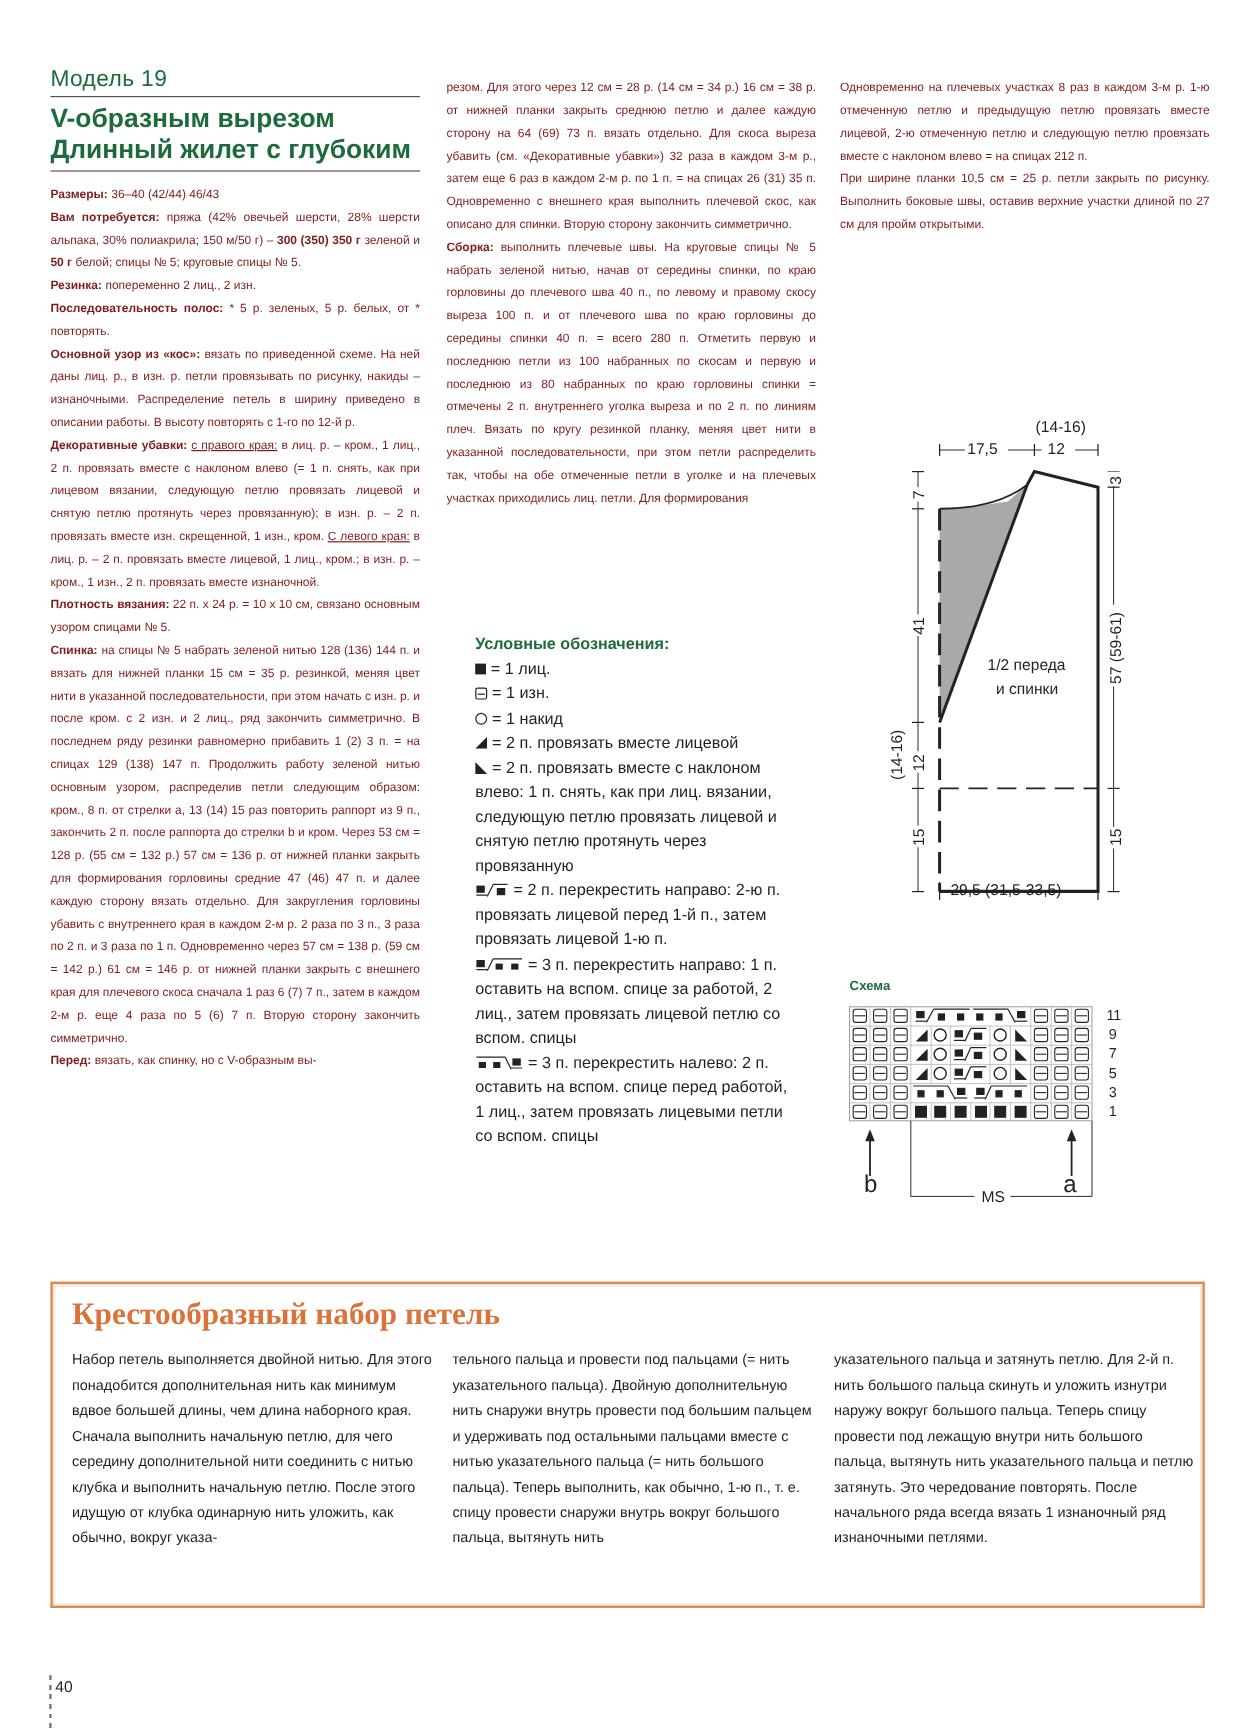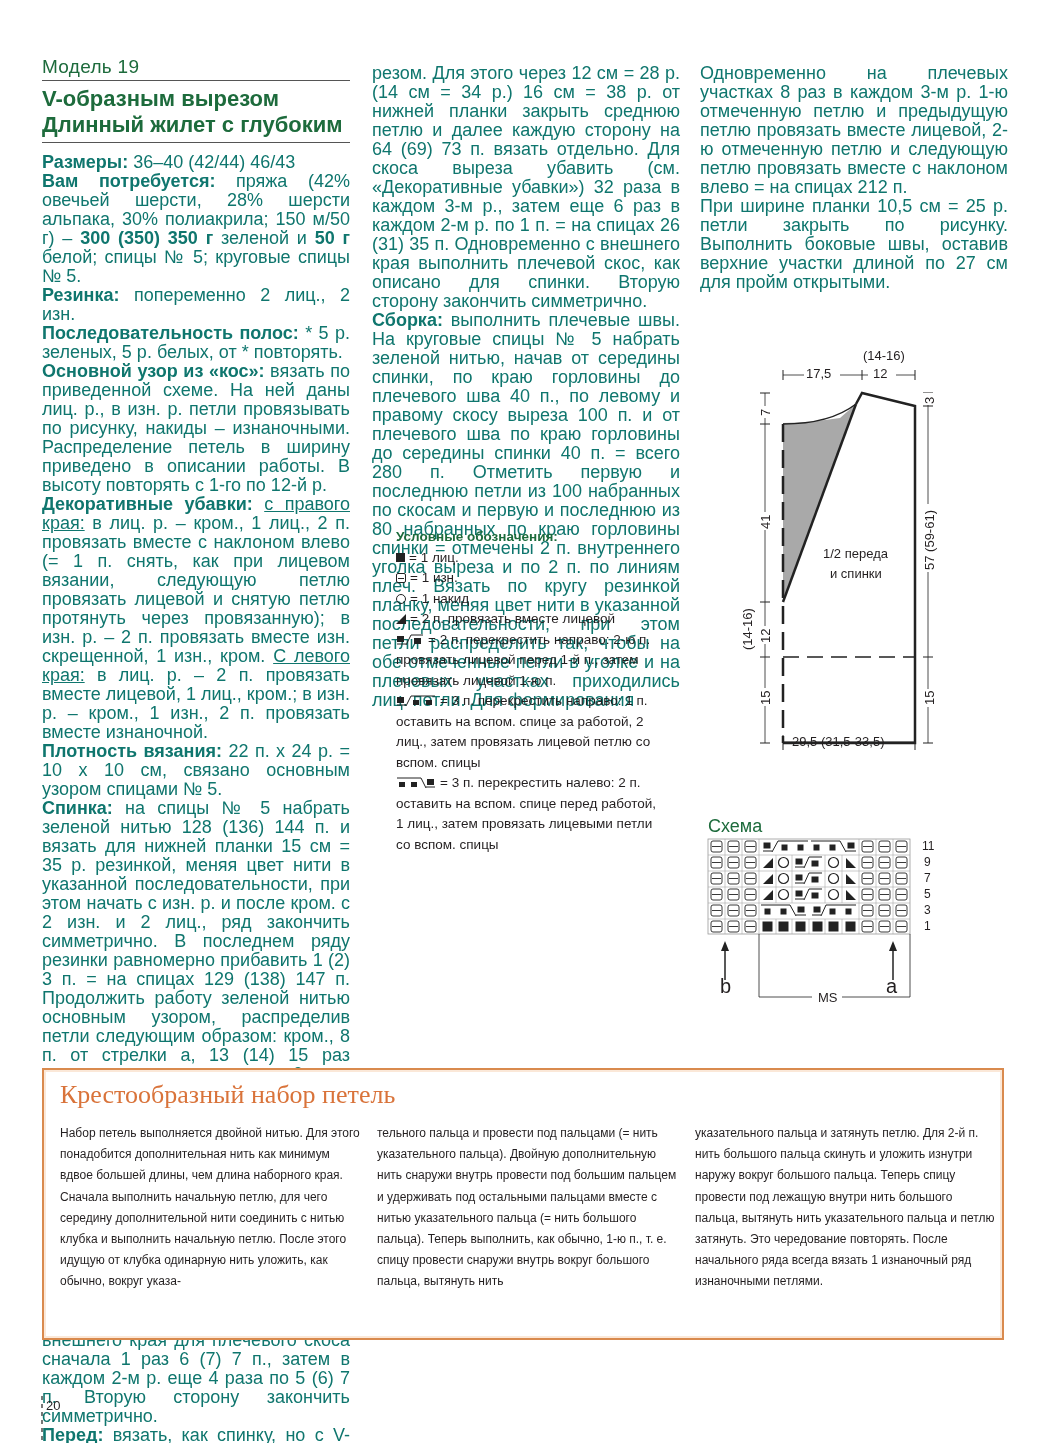--- a/index.html
+++ b/index.html
@@ -3,42 +3,42 @@
 <meta charset="utf-8">
 <style>
   html, body { margin: 0; padding: 0; background: #ffffff; }
   body { width: 1050px; height: 1443px; position: relative; overflow: hidden;
          font-family: "Liberation Sans", sans-serif; color: #231f20; }
   .abs { position: absolute; }
   .model { left: 42px; top: 56px; width: 308px; font-size: 19px; color: #1d6b3c;
            border-bottom: 1px solid #555; padding-bottom: 2px; letter-spacing: 0.3px; }
   .title { left: 42px; top: 86px; width: 308px; font-size: 22px; line-height: 26px;
            font-weight: bold; color: #1d6b3c; border-bottom: 1px solid #555; padding-bottom: 4px; }
-  .col { font-size: 18px; line-height: 19px; text-align: justify; color: #0f766e; }
+  .col { font-size: 10px; line-height: 19px; text-align: justify; color: #7f1d1d; }
   .col p { margin: 0; }
   .col b { font-weight: bold; }
   .col u { }
   .col1 { left: 42px; top: 153px; width: 308px; }
   .col2 { left: 372px; top: 64px; width: 308px; }
   .col3 { left: 700px; top: 64px; width: 308px; }
   .legend { left: 396px; top: 527px; width: 260px; font-size: 13.5px; line-height: 20.5px; }
   .legend-title { color: #1d6b3c; font-weight: bold; font-size: 13.5px; }
   .legend .row { display: block; }
   .sym { display: inline-block; vertical-align: middle; margin-right: 4px; }
   .sym-k { width: 9px; height: 9px; background: #222; }
   .sym-p { width: 10px; height: 10px; border: 1px solid #222; border-radius: 2px; position: relative; box-sizing: border-box; }
   .sym-p::after { content: ""; position: absolute; left: 1px; right: 1px; top: 4px; border-top: 1px solid #222; }
   .sym-o { width: 10px; height: 10px; border: 1.5px solid #222; border-radius: 50%; box-sizing: border-box; }
   .diagram { left: 730px; top: 340px; width: 230px; height: 420px; }
-  .schema-title { left: 708px; top: 816px; color: #1d6b3c; font-weight: normal; font-size: 18px; }
+  .schema-title { left: 708px; top: 816px; color: #1d6b3c; font-weight: bold; font-size: 11px; }
   .chart { left: 700px; top: 835px; width: 250px; height: 175px; }
   .box { left: 42px; top: 1068px; width: 962px; height: 272px; border: 2px solid #d98a4e;
          box-shadow: inset 0 0 0 2px #fbe8d8; box-sizing: border-box; background: #fff; }
   .box-title { left: 60px; top: 1080px; font-family: "Liberation Serif", serif; font-size: 26px;
-               color: #d9733a; font-weight: normal; text-align: right; }
+               color: #d9733a; font-weight: bold; text-align: right; }
   .bcol { font-size: 12px; line-height: 21.2px; color: #231f20; }
   .b1 { left: 60px; top: 1123px; width: 300px; }
   .b2 { left: 377px; top: 1123px; width: 300px; }
   .b3 { left: 695px; top: 1123px; width: 300px; }
   .pagenum { left: 46px; top: 1398px; font-size: 13px; color: #231f20; }
   .pagedash { left: 41px; top: 1396px; width: 2px; height: 47px;
               background: repeating-linear-gradient(to bottom, #777 0 4px, transparent 4px 8px); }
 </style>
 </head>
 <body>
@@ -72,20 +72,23 @@
 </div>
 
 <div class="abs legend">
   <div class="legend-title">Условные обозначения:</div>
   <span class="row"><span class="sym sym-k"></span><span>= 1 лиц.</span></span>
   <span class="row"><span class="sym sym-p"></span><span>= 1 изн.</span></span>
   <span class="row"><span class="sym sym-o"></span><span>= 1 накид</span></span>
   <span class="row"><svg class="sym" width="10" height="10">
         <polygon points="0,10 10,10 10,0" fill="#222"></polygon>
       </svg><span>= 2 п. провязать вместе лицевой</span></span>
+  <span class="row"><svg class="sym" width="10" height="10">
+        <polygon points="0,0 0,10 10,10" fill="#222"></polygon>
+      </svg><span>= 2 п. провязать вместе с наклоном влево: 1 п. снять, как при лиц. вязании, следующую петлю провязать лицевой и снятую петлю протянуть через провязанную</span></span>
   <span class="row"><svg class="sym" width="28" height="12">
         <rect x="1" y="2" width="7" height="6" fill="#222"></rect>
         <line x1="1" y1="10" x2="10" y2="10" stroke="#222"></line>
         <line x1="10" y1="11" x2="15" y2="1" stroke="#222"></line>
         <line x1="15" y1="1" x2="27" y2="1" stroke="#222"></line>
         <rect x="18" y="4" width="7" height="6" fill="#222"></rect>
       </svg><span>= 2 п. перекрестить направо: 2-ю п. провязать лицевой перед 1-й п., затем провязать лицевой 1-ю п.</span></span>
   <span class="row"><svg class="sym" width="40" height="12">
         <rect x="1" y="2" width="7" height="6" fill="#222"></rect>
         <line x1="1" y1="10" x2="10" y2="10" stroke="#222"></line>
@@ -337,13 +340,13 @@
   <text x="118" y="167" font-size="13">MS</text>
 </svg>
 
 <div class="abs box"></div>
 <div class="abs box-title">Крестообразный набор петель</div>
 <div class="abs bcol b1">Набор петель выполняется двойной нитью. Для этого понадобится дополнительная нить как минимум вдвое большей длины, чем длина наборного края. Сначала выполнить начальную петлю, для чего середину дополнительной нити соединить с нитью клубка и выполнить начальную петлю. После этого идущую от клубка одинарную нить уложить, как обычно, вокруг указа-</div>
 <div class="abs bcol b2">тельного пальца и провести под пальцами (= нить указательного пальца). Двойную дополнительную нить снаружи внутрь провести под большим пальцем и удерживать под остальными пальцами вместе с нитью указательного пальца (= нить большого пальца). Теперь выполнить, как обычно, 1-ю п., т. е. спицу провести снаружи внутрь вокруг большого пальца, вытянуть нить</div>
 <div class="abs bcol b3">указательного пальца и затянуть петлю. Для 2-й п. нить большого пальца скинуть и уложить изнутри наружу вокруг большого пальца. Теперь спицу провести под лежащую внутри нить большого пальца, вытянуть нить указательного пальца и петлю затянуть. Это чередование повторять. После начального ряда всегда вязать 1 изнаночный ряд изнаночными петлями.</div>
 
 <div class="abs pagedash"></div>
-<div class="abs pagenum">20</div>
+<div class="abs pagenum">40</div>
 
 </body></html>

